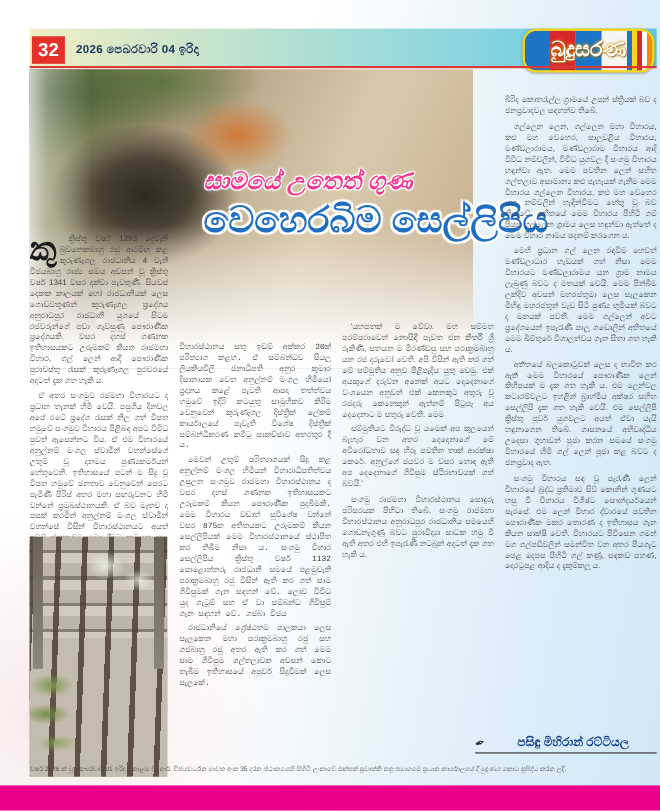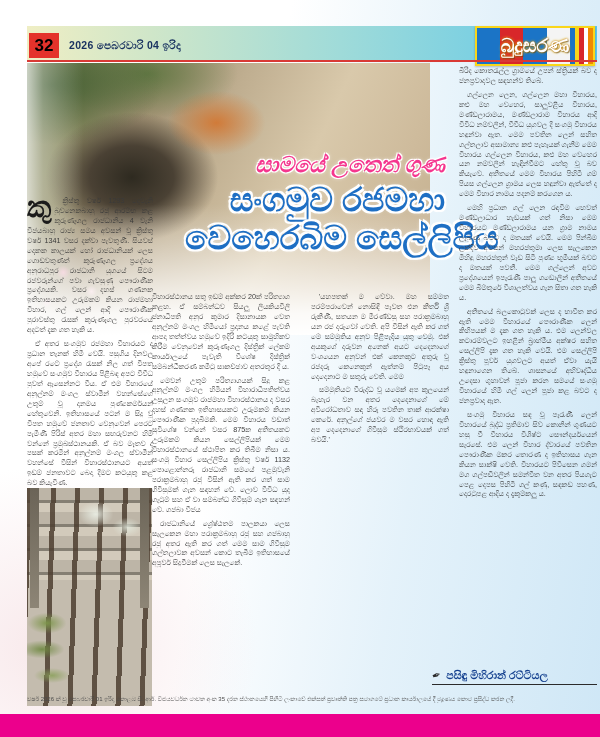--- a/index.html
+++ b/index.html
@@ -16,30 +16,30 @@
       radial-gradient(ellipse 300px 260px at 8% 88%, rgba(243,215,219,.55), rgba(243,215,219,0) 70%),
       linear-gradient(100deg, rgba(255,255,255,0) 40%, rgba(206,231,246,.55) 68%, #cfe7f6 100%);
   }
   
   .header-bar{
     position:absolute;left:27px;top:26px;width:570px;height:34px;
     background:linear-gradient(90deg,#efeec4 0%,#cfe6c9 22%,#9fdbd9 55%,#5ec7e9 100%);
   }
   .page-number-box{
     position:absolute;left:2px;top:7px;width:30px;height:25px;
-    background:#e4322b;color:#000000;font-weight:bold;font-size:17px;
+    background:#e4322b;color:#ffffff;font-weight:bold;font-size:17px;
     display:flex;align-items:center;justify-content:center;
   }
   .date-text{
     position:absolute;left:42px;top:13px;font-size:10.5px;font-weight:bold;color:#17305f;
     letter-spacing:.3px;white-space:nowrap;
   }
   .masthead{
     position:absolute;right:2px;top:0px;width:116px;height:36px;
-    background:#f9d61a;border:2px solid #f9d61a;border-radius:0;
+    background:#f9d61a;border:2px solid #f9d61a;border-radius:13px;
     display:flex;overflow:hidden;box-shadow:0 1px 2px rgba(0,0,0,.25);
   }
   .masthead .tile{flex:1;height:100%;}
   .tile-1{background:#1b74c6;}
   .tile-2{background:#d8272a;}
   .tile-3{background:#1b74c6;}
   .tile-4{background:#f4f4f4;}
   .tile-5{background:linear-gradient(90deg,#1b74c6 0 20%,#f9d61a 20% 40%,#d8272a 40% 60%,#ffffff 60% 80%,#f08a00 80% 100%);}
   .masthead-text{
     position:absolute;inset:0;display:flex;align-items:center;justify-content:center;
@@ -60,37 +60,37 @@
       radial-gradient(circle 5px at 5% 88%, rgba(236,155,180,.8), rgba(236,155,180,0) 100%),
       linear-gradient(115deg,#6d7a4a 0%,#8a8a60 14%,#a09072 26%,#bfae90 42%,#d9c9ab 62%,#cebb9c 80%,#c0ab8a 100%);
   }
   .photo-top-fade{
     position:absolute;left:27px;top:63px;width:403px;height:272px;
     background:
       linear-gradient(to bottom, rgba(255,255,255,0) 52%, rgba(255,255,255,.45) 72%, rgba(255,255,255,.92) 92%, #ffffff 100%),
       linear-gradient(to left, rgba(255,255,255,0) 86%, rgba(255,255,255,.35) 96%, rgba(255,255,255,.7) 100%);
   }
   
-  .headline{position:absolute;left:185px;top:148px;width:260px;text-align:right;}
+  .headline{position:absolute;left:185px;top:148px;width:260px;text-align:left;}
   .kicker{
     font-size:22px;line-height:1.5;font-weight:bold;font-style:italic;color:#f5368e;white-space:nowrap;
     text-shadow:-1px -1px 0 #fff,1px -1px 0 #fff,-1px 1px 0 #fff,1px 1px 0 #fff,0 0 4px #fff;
   }
   .main-title{
     font-size:33px;line-height:1.15;font-weight:bold;color:#1e6fc4;white-space:nowrap;
     text-shadow:-2px -2px 0 #fff,2px -2px 0 #fff,-2px 2px 0 #fff,2px 2px 0 #fff,0 0 5px #fff;
   }
   
   .col{
     position:absolute;font-size:7.2px;line-height:1.38;color:#3a3a3a;text-align:justify;overflow:hidden;
   }
   .col p{margin:0 0 4px 0;text-indent:8px;}
-  .col p.no-indent{text-indent:0;}
+  .col p.no-indent{text-indent:0;margin-top:20px;}
   .col-1{left:27px;top:192px;width:126px;height:296px;}
-  .col-2{left:152px;top:292px;width:138px;height:408px;}
+  .col-2{left:163px;top:292px;width:138px;height:408px;font-family:Liberation Mono, monospace;}
   .col-3{left:311px;top:292px;width:138px;height:408px;}
   .col-4{left:459px;top:66px;width:138px;height:592px;}
   .dropcap{
     float:left;font-size:30px;line-height:26px;font-weight:bold;color:#1b1b1b;
     margin:2px 3px 0 0;text-indent:0;
   }
   
   .photo-steps{
     position:absolute;left:27px;top:488px;width:125px;height:218px;overflow:hidden;
     background:
@@ -111,21 +111,21 @@
   }
   .pillar{position:absolute;top:0;width:9px;height:120px;background:linear-gradient(#6b6457,#8d8576);}
   .pillar-left{left:3px;}
   .pillar-right{right:3px;}
   
   .byline{
     position:absolute;left:432px;top:666px;width:165px;height:18px;
     display:flex;align-items:center;gap:5px;border-bottom:1.5px solid #2b2b2b;
   }
   .pen-icon{font-size:11px;color:#2b2b2b;transform:rotate(-20deg);}
-  .byline-name{font-size:11px;font-weight:bold;color:#14408f;white-space:nowrap;}
+  .byline-name{font-size:11px;font-weight:bold;color:#14408f;white-space:nowrap;margin-left:24px;}
   
   .imprint{
     position:absolute;left:27px;top:696px;width:570px;height:9px;
     font-size:6px;color:#4a4a4a;white-space:nowrap;overflow:hidden;
   }
   .bottom-bar{position:absolute;left:0;top:714px;width:600px;height:23px;background:#ec008c;}
 </style>
 </head>
 <body>
 
@@ -144,39 +144,39 @@
       <div class="masthead-text">බුදුසරණ</div>
     </div>
   </div>
   <div class="red-rule"></div>
 
   <div class="photo-top"></div>
   <div class="photo-top-fade"></div>
 
   <div class="headline">
     <div class="kicker">සාමයේ උතෙත් ගුණ</div>
-    <div class="main-title">සංගමුව රජමහා</div>
     <div class="main-title">වෙහෙරබිම සෙල්ලිපිය</div>
   </div>
 
   <div class="col col-1">
     <p class="no-indent"><span class="dropcap">කු</span></p>
     <p>ක්‍රිස්තු වර්ෂ 1293 දෙවැනි බුවනෙකබාහු රජු ආරම්භ කළ කුරුණෑගල රාජධානිය 4 වැනි විජයබාහු රාජ්‍ය සමය අවසන් වූ ක්‍රිස්තු වර්ෂ 1341 වසර දක්වා පැවතුණි. සියවස් දෙකක කාලයක් හෝ රාජධානියක් ලෙස ගොඩවතුණත් කුරුණෑගල ප්‍රදේශය අනුරාධපුර රාජධානි යුගයේ සිටම රජවරුන්ගේ පවා ගැවසුණු පෞරාණික ප්‍රදේශයකි. වසර දහස් ගණනක ඉතිහාසයකට උරුමකම් කියන රාජමහා විහාර, ගල් ලෙන් ආදී පෞරාණික පුරාවස්තු රැසක් කුරුණෑගල පුරවරයේ අදටත් දැක ගත හැකි ය.</p>
     <p>ඒ අතර සංගමුව රජමහා විහාරයට ද ප්‍රධාන තැනක් හිමි වෙයි. පසුගිය දිනවල අපේ රටේ ප්‍රදේශ රැසක් නිල ගත් විපත හමුවේ සංගමුව විහාරය පිළිබඳ අපට විවිධ පුවත් ඇසෙන්නට විය. ඒ එම විහාරයේ අනුල්නම් මංගල ස්වාමීන් වහන්සේගේ උතුම් වූ දානමය පුණ්‍යකර්මයන් හේතුවෙනි. ඉතිහාසයේ පටන් ම සිදු වූ විපත හමුවේ ජනතාව වෙනුවෙන් පෙරට පැමිණි පිරිස් අතර මහා සඟරුවනට හිමි වන්නේ ප්‍රමුඛස්ථානයකි. ඒ බව මෑතව ද පසක් කරමින් අනුල්නම් මංගල ස්වාමීන් වහන්සේ විසින් විහාරස්ථානයට අයත් ඉඩම් ජනතාවට බෙදා දීමට කටයුතු කළ බව කියැවිණ.</p>
   </div>
 
   <div class="col col-2">
     <p class="no-indent">විහාරස්ථානය සතු ඉඩම් අක්කර 20ක් පරිත්‍යාග කළහ. ඒ සම්බන්ධව සියලු ලියකියවිලි ජනාධිපති අනුර කුමාර දිසානායක වෙත අනුල්නම් මංගල හිමියෝ ප්‍රදානය කළේ පැවති ආපදා තත්ත්වය හමුවේ ඉදිරි කටයුතු සාමූහිකව කිරීම වෙනුවෙන් කුරුණෑගල දිස්ත්‍රික් ලේකම් කාර්යාලයේ පැවැති විශේෂ දිස්ත්‍රික් සම්බන්ධීකරණ කමිටු සාකච්ඡාව අතරතුර දී ය.</p>
     <p>මෙවන් උතුම් පරිත්‍යාගයක් සිදු කළ අනුල්නම් මංගල හිමියන් විහාරාධිපතිත්වය උසුලන සංගමුව රාජමහා විහාරස්ථානය ද වසර දහස් ගණනක ඉතිහාසයකට උරුමකම් කියන පෞරාණික පුදබිමකි. මෙම විහාරය වඩාත් සුවිශේෂ වන්නේ වසර 875ක අතීතයකට උරුමකම් කියන සෙල්ලිපියක් මෙම විහාරස්ථානයේ ස්ථාපිත කර තිබීම නිසා ය. සංගමු විහාර සෙල්ලිපිය ක්‍රිස්තු වර්ෂ 1132 පොළොන්නරු රාජධානි සමයේ පළමුවැනි පරාක්‍රමබාහු රජු විසින් ඇති කර ගත් සාම ගිවිසුමක් ගැන සඳහන් වේ. ලොව විවිධ යුද ගැටුම් සහ ඒ වා සම්බන්ධ ගිවිසුම් ගැන සඳහන් වේ. ගජබා විජය</p>
     <p>රාජධානියේ ශ්‍රේෂ්ඨතම පාලකයා ලෙස සැලකෙන මහා පරාක්‍රමබාහු රජු සහ ගජබාහු රජු අතර ඇති කර ගත් මෙම සාම ගිවිසුම ගල්තලාවක අවසන් කොට තැබීම ඉතිහාසයේ අපූර්ව සිදුවීමක් ලෙස සැලකේ.</p>
   </div>
 
   <div class="col col-3">
     <p>'යහපතක් ම වේවා. මහ සම්මත පරම්පරාවෙන් නොසිඳී පැවත එන කීර්ති ශ්‍රී රුකීණි, සතයන ම මිරණ්ඩසු සහ පරාක්‍රමබාහු යන රජ දරුවෝ වෙති. අපි විසින් ඇති කර ගත් මේ සම්මුතිය අනුව පිළිපැදිය යුතු වෙමු. එක් අයකුගේ දරුවන අනෙක් අයට දෙදෙනාගේ වංශයෙන අනුවන් එක් කෙනකුට අතුරු වූ රජදරු කෙනෙකුන් ඇත්නම් පිටුපෑ අය දෙදෙනාට ම සතුරු වෙති. මෙම</p>
     <p>සම්මුතියට විරුද්ධ වූ යමෙක් අප කුලයෙන් බැහැර වන අතර දෙදෙනාගේ මේ අවිරෝධතාව සඳ හිරු පවතින තාක් ආරක්ෂා කෙරේ. අනුල්ගේ ජයවර ම වසර හොඳ ඇති අප දෙදෙනාගේ ගිවිසුම ස්ථිරභාවයක් ගත් බවයි.'</p>
+    <p>සංගමු රාජමහා විහාරස්ථානය සොඳුරු පරිසරයක පිහිටා තිබේ. සංගමු රාජමහා විහාරස්ථානය අනුරාධපුර රාජධානිය සමයෙහි ගොඩනැගුණු බවට පුරාවිද්‍යා සාධක හමු වී ඇති අතර එහි ඉපැරැණි නටබුන් අදටත් දැක ගත හැකි ය.</p>
   </div>
 
   <div class="col col-4">
     <p class="no-indent">බිරිද කොතරැල්ල ග්‍රාමයේ උපන් ස්ත්‍රියක් බව ද ජනප්‍රවාදවල සඳහන්ව තිබේ.</p>
     <p>ගල්ලෙන ලෙන, ගල්ලෙන මහා විහාරය, කළු මහ වෙහෙර, සාලුවළිය විහාරය, මණ්ඩලාරාමය, මණ්ඩලාරාම විහාරය ආදි විවිධ නම්වලින්, විවිධ යුගවල දී සංගමු විහාරය හඳුන්වා ඇත. මෙම පවතින ලෙන් සහිත ගල්තලාව අසාමාන්‍ය කළු පැහැයක් ගැනීම මෙම විහාරය ගල්ලෙන විහාරය, කළු මහ වෙහෙර යන නම්වලින් හැඳින්වීමට හේතු වූ බව කියැවේ. අතීතයේ මෙම විහාරය පිහිටි ගම් පියස ගල්ලෙන ග්‍රාමය ලෙස හඳුන්වා ඇත්තේ ද මෙම විහාර නාමය පදනම් කරගෙන ය.</p>
     <p>මෙහි ප්‍රධාන ගල් ලෙන රඳවිම හෙවත් මණ්ඩලාධාර හැඩයක් ගත් නිසා මෙම විහාරයට මණ්ඩලාරාමය යන ග්‍රාම නාමය ලැබුණු බවට ද මතයක් වෙයි. මෙම පින්බිම ලක්දිව අවසන් මහරජතුමා ලෙස සැලකෙන මිහිඳු මහරජතුන් වැඩ සිටි පුණ්‍ය භූමියක් බවට ද මතයක් පවතී. මෙම ගල්ලෙන් අවට ප්‍රදේශයෙන් ඉපැරැණි පාලු ගඩොලින් අතීතයේ මෙම බිම්තුරේ විශාලත්වය ගැන සිතා ගත හැකි ය.</p>
     <p>අතීතයේ බලකොටුවක් ලෙස ද භාවිත කර ඇති මෙම විහාරයේ පෞරාණික ලෙන් කිහිපයක් ම දැක ගත හැකි ය. එම ලෙන්වල කටාරම්වලට ඉහළින් බ්‍රාහ්මීය අක්ෂර සහිත සෙල්ලිපි දැක ගත හැකි වෙයි. එම සෙල්ලිපි ක්‍රිස්තු පූර්ව යුගවලට අයත් ඒවා යැයි හඳුනාගෙන තිබේ. ශාසනයේ අභිවෘද්ධිය උදෙසා ගුහාවන් පූජා කරන සමයේ සංගමු විහාරයේ හිමි ගල් ලෙන් පූජා කළ බවට ද ජනප්‍රවාද ඇත.</p>
     <p>සංගමු විහාරය සඳ වූ පැරැණි ලෙන් විහාරයේ බුද්ධ ප්‍රතිමාව සිව් කොනින් ගුණයට හසු වී විහාරය විශිෂ්ට සෞන්දර්යයෙන් සැරසේ. එම ලෙන් විහාර ද්වාරයේ පවතින පෞරාණික මකර තොරණ ද ඉතිහාසය ගැන කියන සාක්ෂි වෙති. විහාරයට පිවිසෙන ගමන් මග ගල්පඩිවලින් සමන්විත වන අතර පියගැට පෙළ දෙපස පිහිටි ගල් කණු, සඳකඩ පහණ, දොරටුපළ ආදිය ද දැකුම්කලු ය.</p>
   </div>
 

